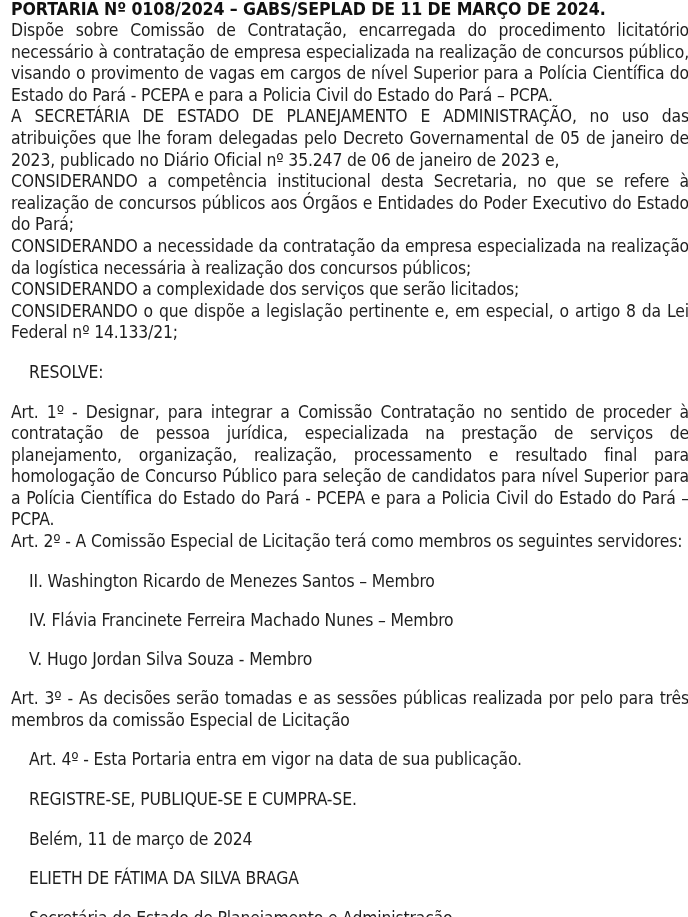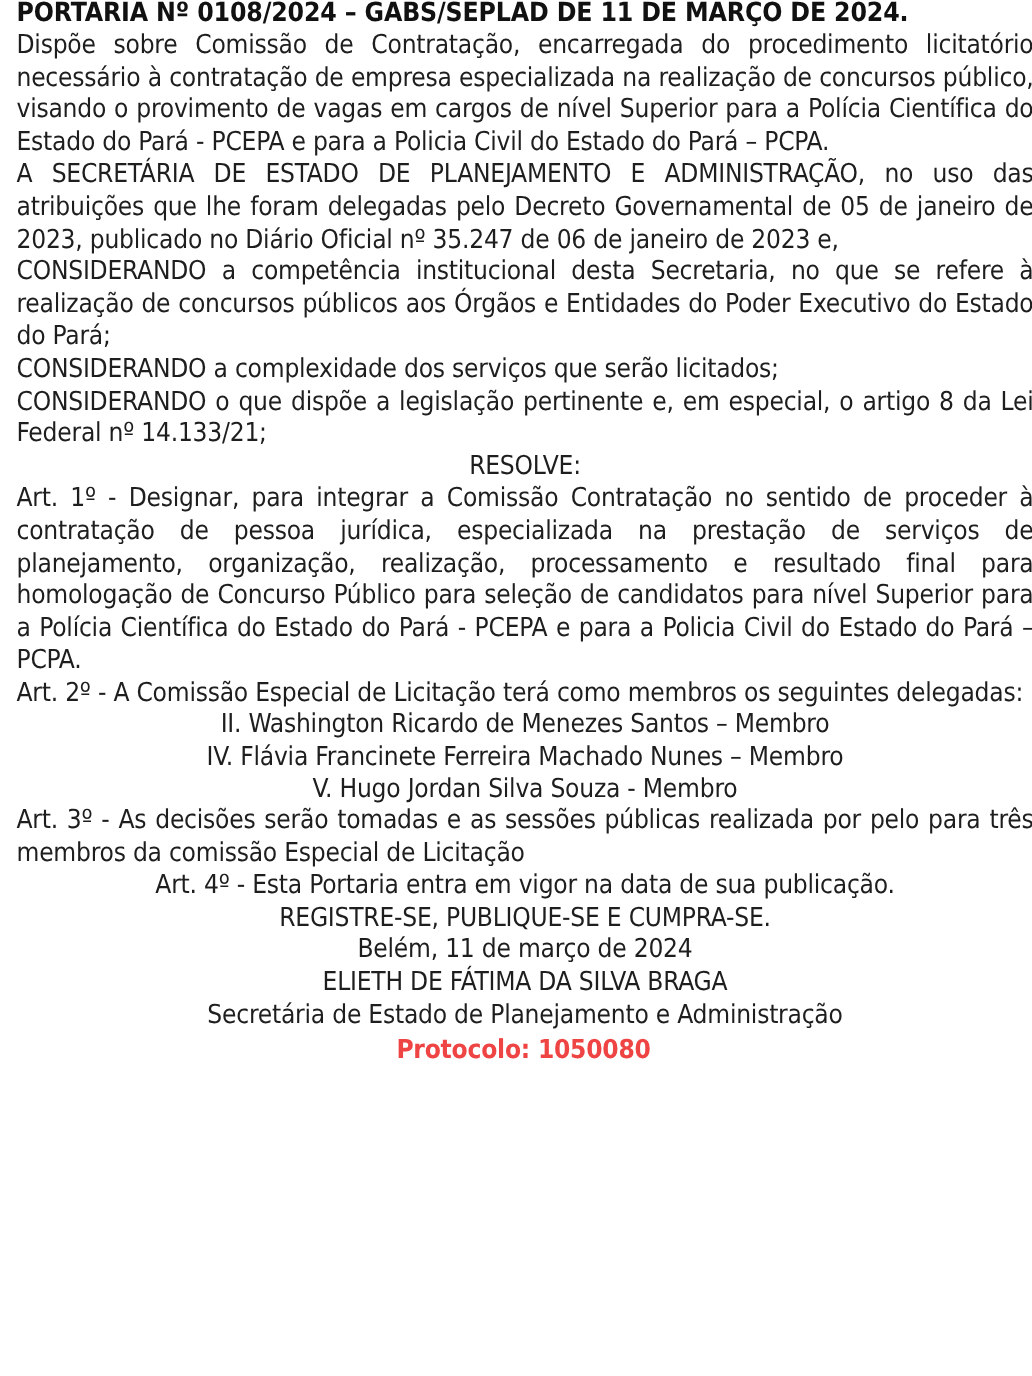--- a/index.html
+++ b/index.html
@@ -33,22 +33,21 @@
       letter-spacing: -0.1px;
       color: #111;
     }
     .p {
       text-align: justify;
       text-align-last: left;
       margin: 0;
     }
     .line {
       white-space: nowrap;
-      margin: 0;
-      text-align: center;
+      margin: 18px;
     }
     .members .line { line-height: 21.2px; }
     .protocol {
       text-align: center;
       font-weight: bold;
       margin-top: 2px;
       padding-right: 2px;
       color: #ef4444;
     }
   </style>
@@ -57,28 +56,29 @@
 
 <div class="doc">
   <div class="title">PORTARIA Nº 0108/2024 – GABS/SEPLAD DE 11 DE MARÇO DE 2024.</div>
 
   <p class="p">Dispõe sobre Comissão de Contratação, encarregada do procedimento licitatório necessário à contratação de empresa especializada na realização de concursos público, visando o provimento de vagas em cargos de nível Superior para a Polícia Científica do Estado do Pará - PCEPA e para a Policia Civil do Estado do Pará – PCPA.</p>
 
   <p class="p">A SECRETÁRIA DE ESTADO DE PLANEJAMENTO E ADMINISTRAÇÃO, no uso das atribuições que lhe foram delegadas pelo Decreto Governamental de 05 de janeiro de 2023, publicado no Diário Oficial nº 35.247 de 06 de janeiro de 2023 e,</p>
 
   <div>
     <p class="p">CONSIDERANDO a competência institucional desta Secretaria, no que se refere à realização de concursos públicos aos Órgãos e Entidades do Poder Executivo do Estado do Pará;</p>
+    <p class="p">CONSIDERANDO a necessidade da contratação da empresa especializada na realização da logística necessária à realização dos concursos públicos;</p>
     <p class="p">CONSIDERANDO a complexidade dos serviços que serão licitados;</p>
     <p class="p">CONSIDERANDO o que dispõe a legislação pertinente e, em especial, o artigo 8 da Lei Federal nº 14.133/21;</p>
   </div>
 
   <p class="line">RESOLVE:</p>
 
   <p class="p">Art. 1º - Designar, para integrar a Comissão Contratação no sentido de proceder à contratação de pessoa jurídica, especializada na prestação de serviços de planejamento, organização, realização, processamento e resultado final para homologação de Concurso Público para seleção de candidatos para nível Superior para a Polícia Científica do Estado do Pará - PCEPA e para a Policia Civil do Estado do Pará – PCPA.</p>
-  <p class="p">Art. 2º - A Comissão Especial de Licitação terá como membros os seguintes delegadas:</p>
+  <p class="p">Art. 2º - A Comissão Especial de Licitação terá como membros os seguintes servidores:</p>
 
   <div class="members">
     <p class="line">II. Washington Ricardo de Menezes Santos – Membro</p>
     <p class="line">IV. Flávia Francinete Ferreira Machado Nunes – Membro</p>
     <p class="line">V. Hugo Jordan Silva Souza - Membro</p>
   </div>
 
   <p class="p">Art. 3º - As decisões serão tomadas e as sessões públicas realizada por pelo para três membros da comissão Especial de Licitação</p>
   <p class="line">Art. 4º - Esta Portaria entra em vigor na data de sua publicação.</p>
 

